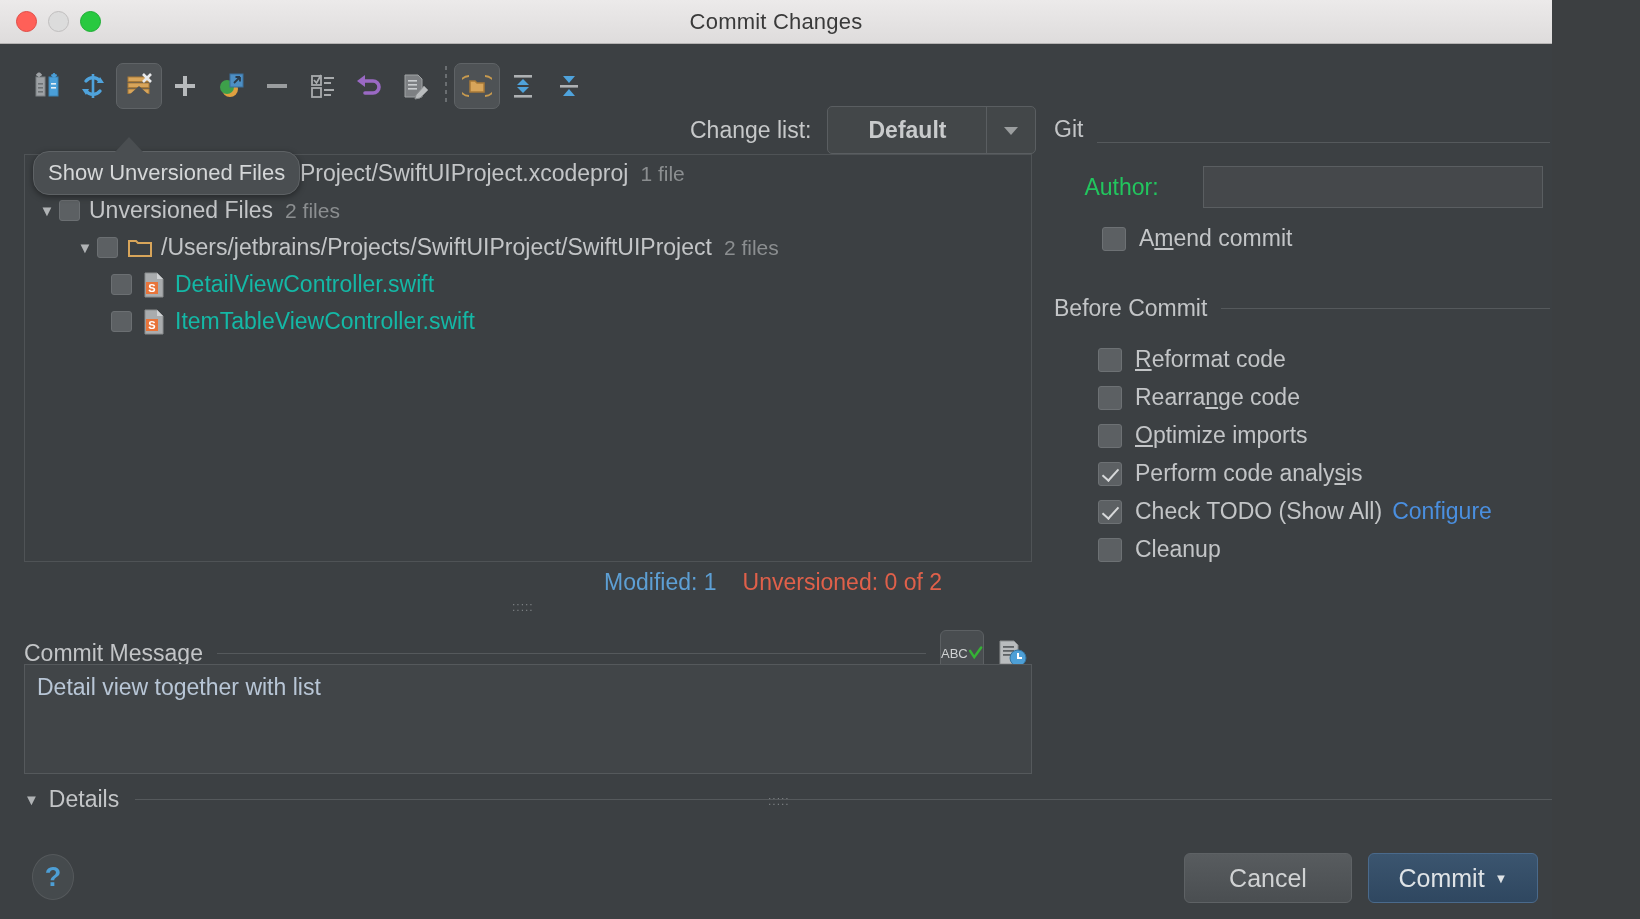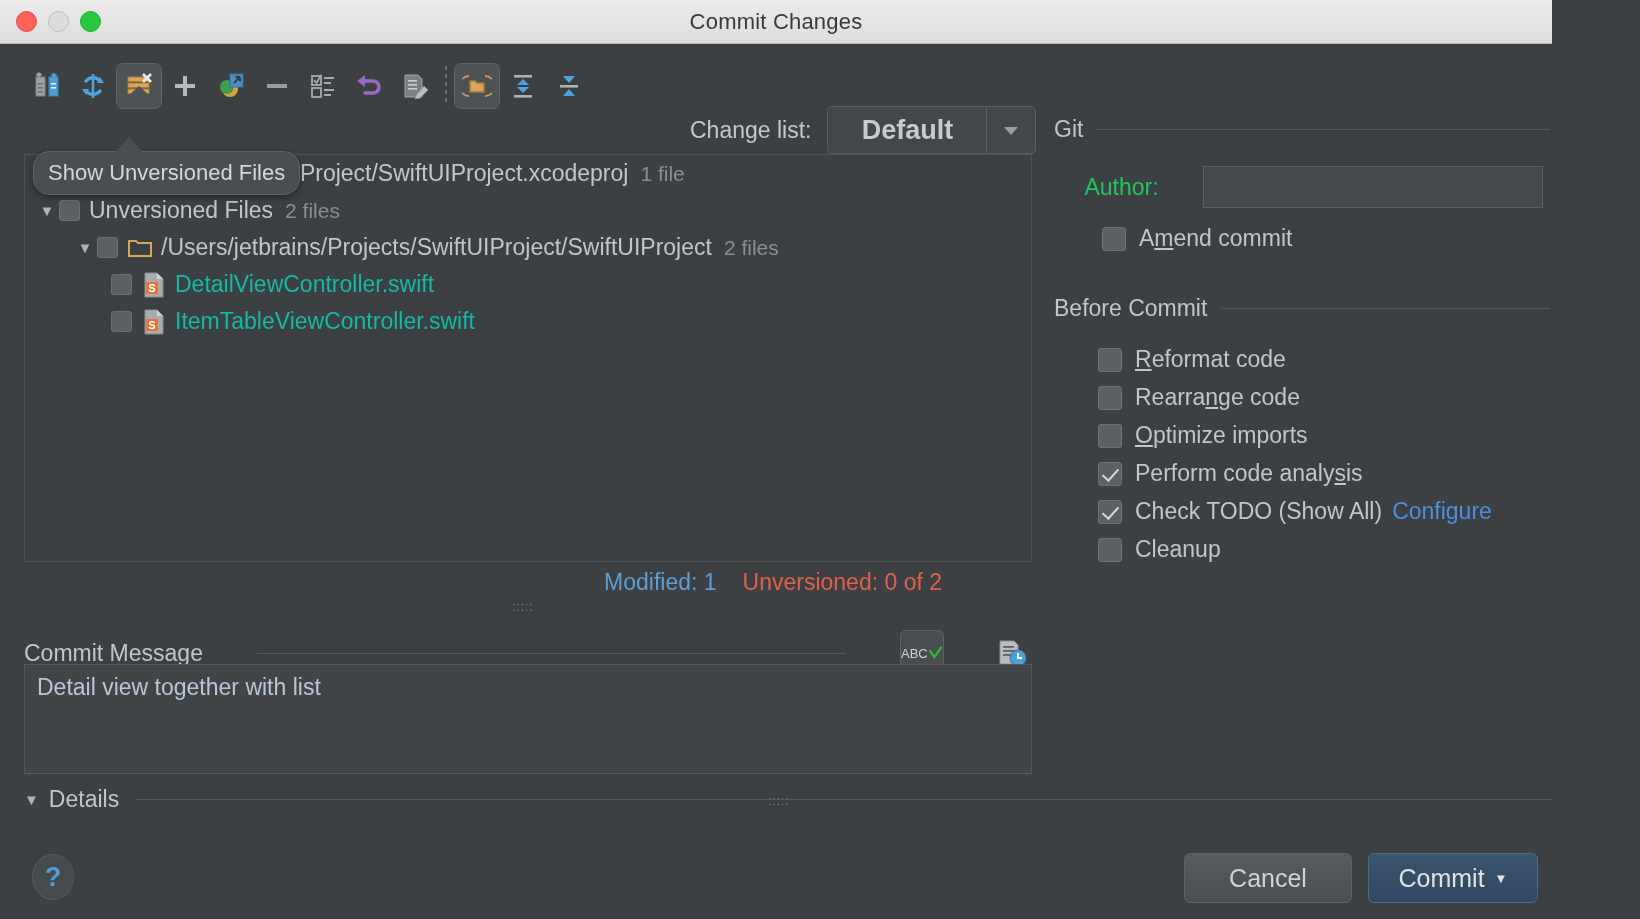--- a/index.html
+++ b/index.html
@@ -108,21 +108,21 @@
     border-radius: 5px;
     background: #434749;
     overflow: hidden;
   }
   .combo-value {
     display: flex;
     align-items: center;
     justify-content: center;
     min-width: 130px;
     padding: 0 14px;
-    font-size: 27px;
+    font-size: 23px;
     font-weight: bold;
     color: #c9cbcc;
   }
   .combo-arrow {
     width: 48px;
     display: flex;
     align-items: center;
     justify-content: center;
     border-left: 1px solid #5a5e61;
   }
@@ -193,21 +193,20 @@
     user-select: none;
   }
 
   
   .cm-header {
     position: absolute;
     left: 24px; top: 586px;
     width: 1008px;
     display: flex;
     align-items: center;
-    gap: 40px;
   }
   .cm-title {
     font-size: 23px;
     color: #c3c5c7;
     white-space: nowrap;
   }
   .cm-rule {
     flex: 1;
     height: 1px;
     background: #55595c;
@@ -598,21 +597,21 @@
       </div>
     </div>
     <div class="cm-text">Detail view together with list</div>
 
     <div class="details-row">
       <span style="color:#b0b3b5;font-size:15px;">▼</span>
       <span class="details-label">Details</span>
       <div class="details-rule"></div>
     </div>
 
-    <div class="section-head" style="left:1054px; top:72px;">
+    <div class="section-head" style="left:1054px; top:72px;align-items:flex-end;">
       <div class="section-title">Git</div>
       <div class="section-rule"></div>
     </div>
 
     <div class="author-row">
       <div class="author-label">Author:</div>
       <input class="author-input" type="text" style="color: rgb(195, 197, 199); font-size: 21px; font-family: &quot;Liberation Sans&quot;, sans-serif; padding: 0px 8px;" value="">
     </div>
 
     <div class="cb-row" style="left:1102px; top:181px;">

